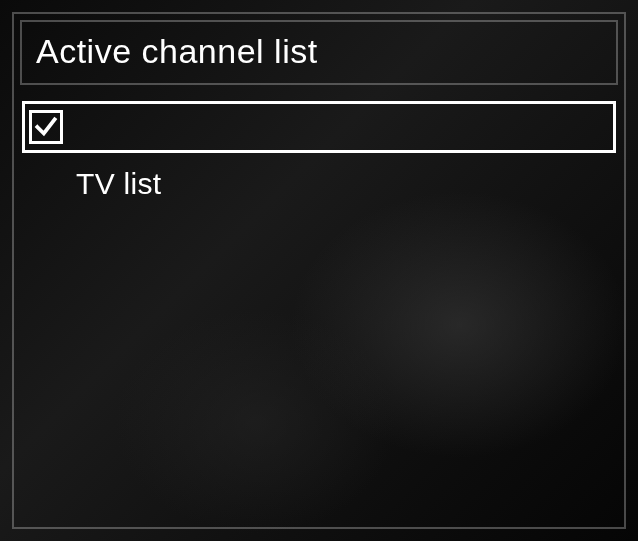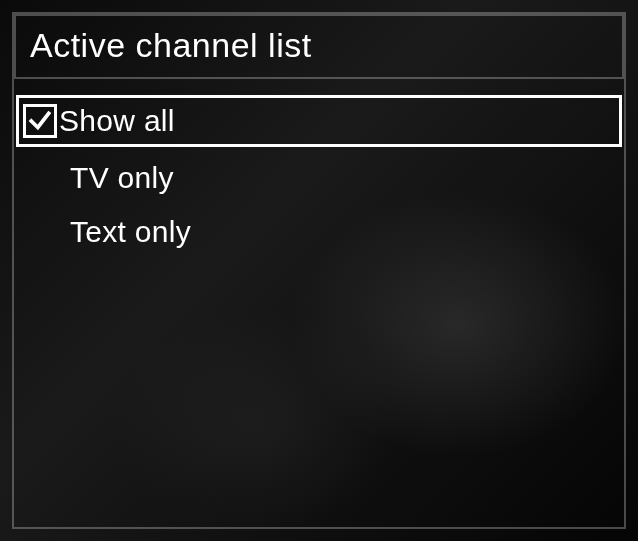--- a/index.html
+++ b/index.html
@@ -25,20 +25,21 @@
         radial-gradient(ellipse 200px 160px at 40% 78%, rgba(40,40,40,0.45), rgba(0,0,0,0) 70%),
         linear-gradient(135deg, #0a0a0a 0%, #1a1a1a 40%, #0f0f0f 70%, #050505 100%);
       z-index: 0;
     }
     .container {
       position: relative;
       z-index: 1;
       width: 100%;
       height: 100%;
       border: 2px solid rgba(200,200,200,0.35);
+      padding: 6px;
     }
     .title-box {
       border: 2px solid rgba(200,200,200,0.35);
       padding: 10px 14px 12px 14px;
       margin-bottom: 16px;
     }
     .title {
       font-size: 34px;
       font-weight: 400;
       letter-spacing: 0.5px;
@@ -92,31 +93,26 @@
   </div>
 
   <div class="list">
 
     <div class="list-item selected">
       <div class="checkbox">
         <svg viewBox="0 0 24 24">
           <path d="M4 12 L10 18 L20 5" stroke="#fff" stroke-width="3.5" fill="none" stroke-linecap="square"></path>
         </svg>
       </div>
-      <span class="item-label">Show all</span>
     </div>
 
 
 
     <div class="list-item">
       <div class="checkbox-spacer"></div>
-      <span class="item-label">TV only</span>
+      <span class="item-label">TV list</span>
     </div>
 
 
-    <div class="list-item">
-      <div class="checkbox-spacer"></div>
-      <span class="item-label">Text only</span>
-    </div>
 
 
   </div>
 </div>
 
 </body></html>

